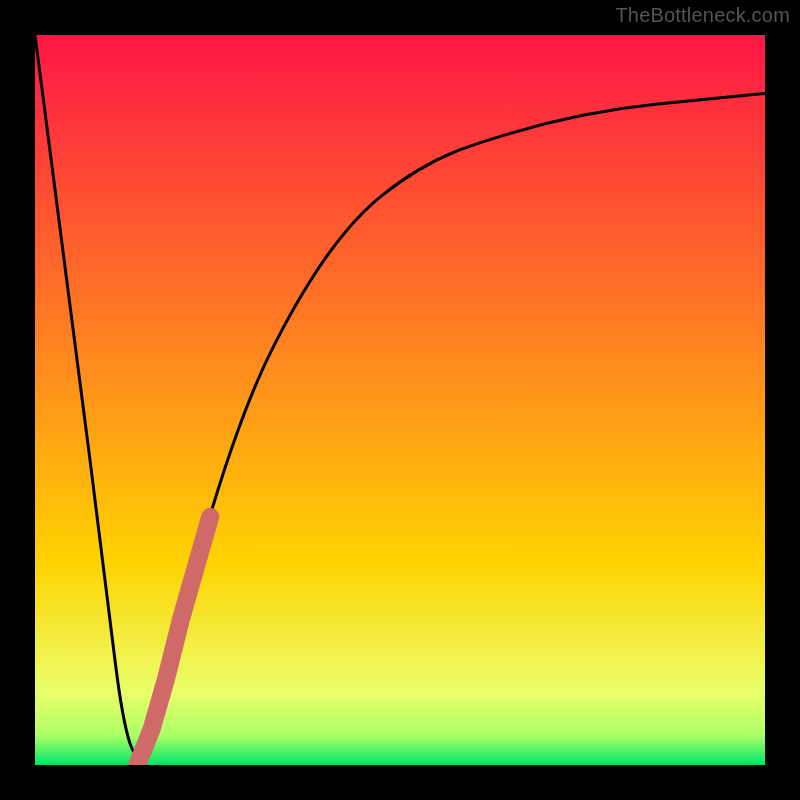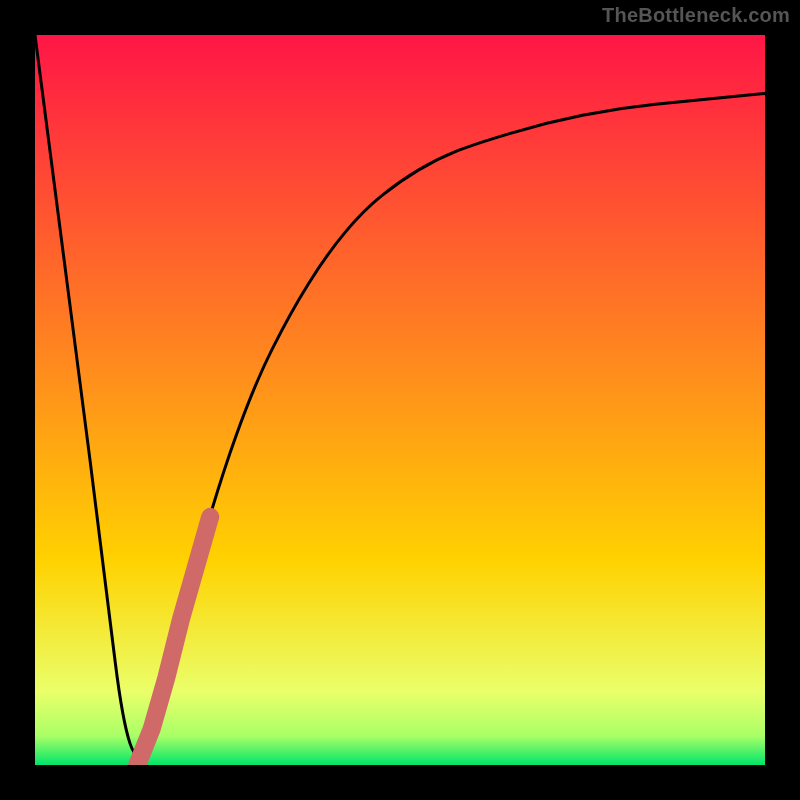--- a/index.html
+++ b/index.html
@@ -25,21 +25,21 @@
     left: 35px;
     width: 730px;
     height: 730px;
   }
   .watermark {
     position: absolute;
     top: 4px;
     right: 10px;
     color: #555;
     font-size: 20px;
-    font-weight: 700;
+    font-weight: 400;
     letter-spacing: 0.2px;
     user-select: none;
   }
   svg { display: block; }
 </style>
 </head>
 <body>
 
 <div class="frame">
   <div class="watermark">TheBottleneck.com</div>

